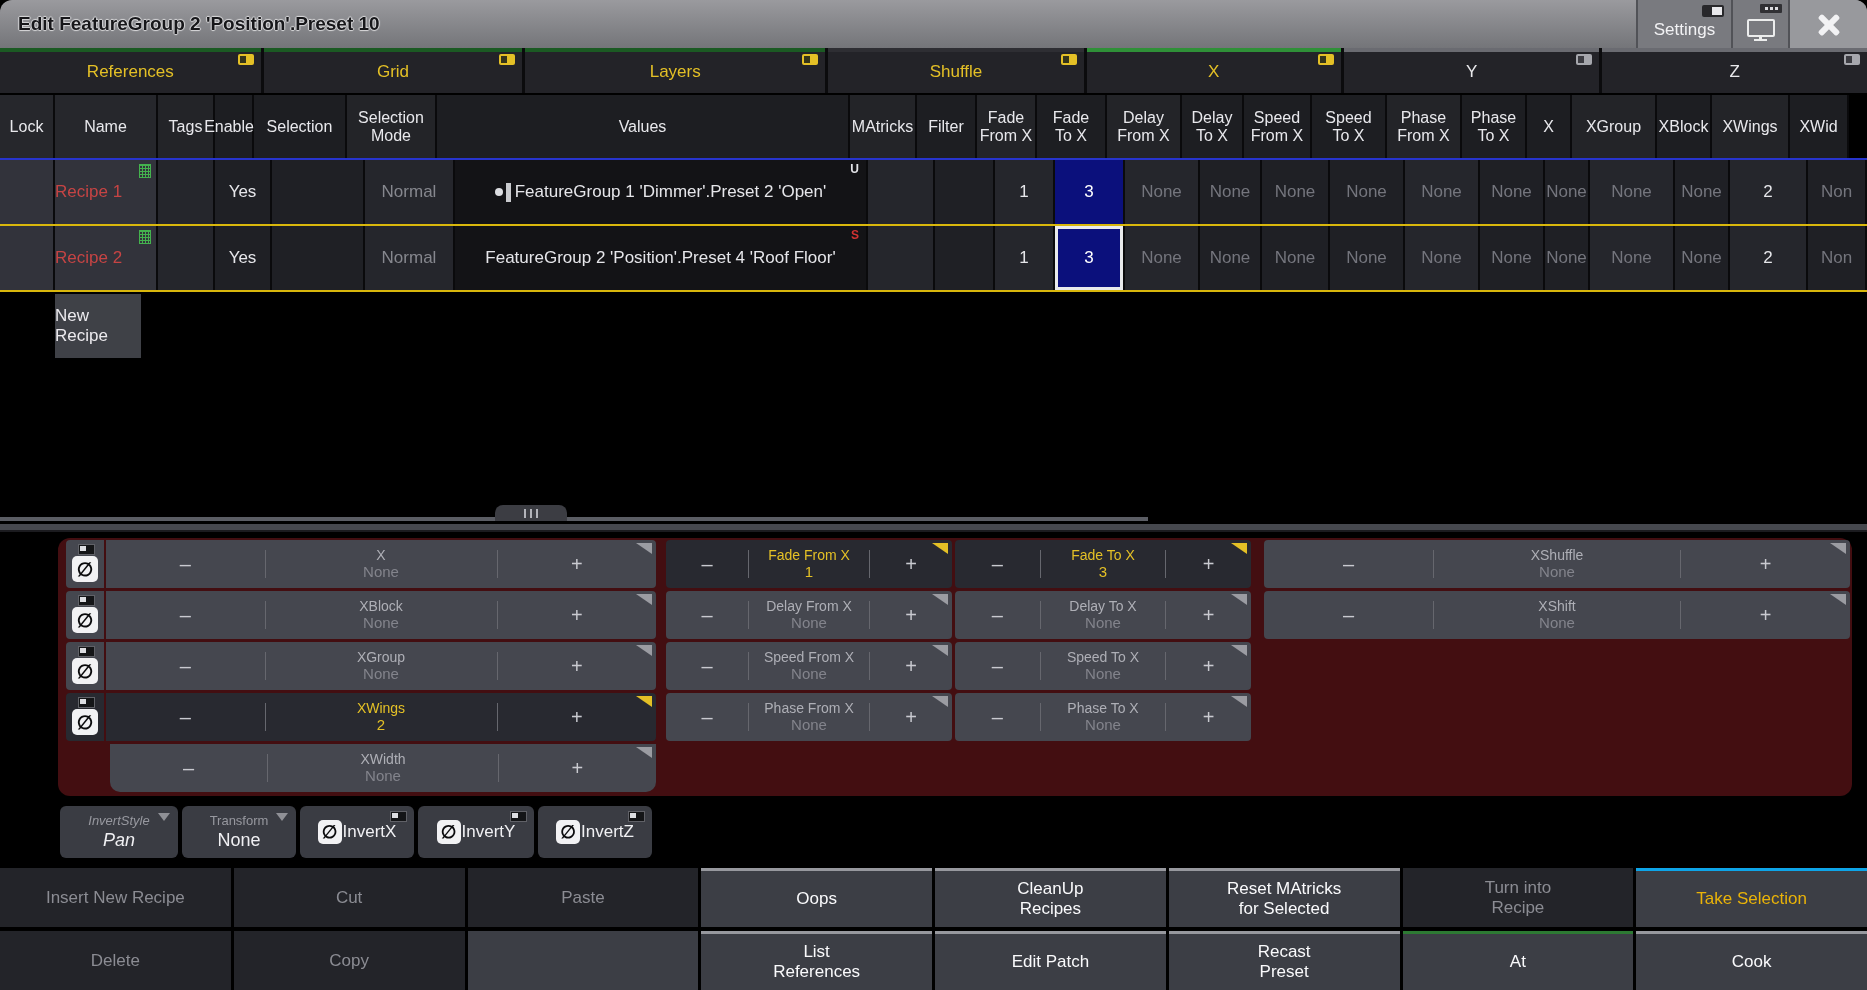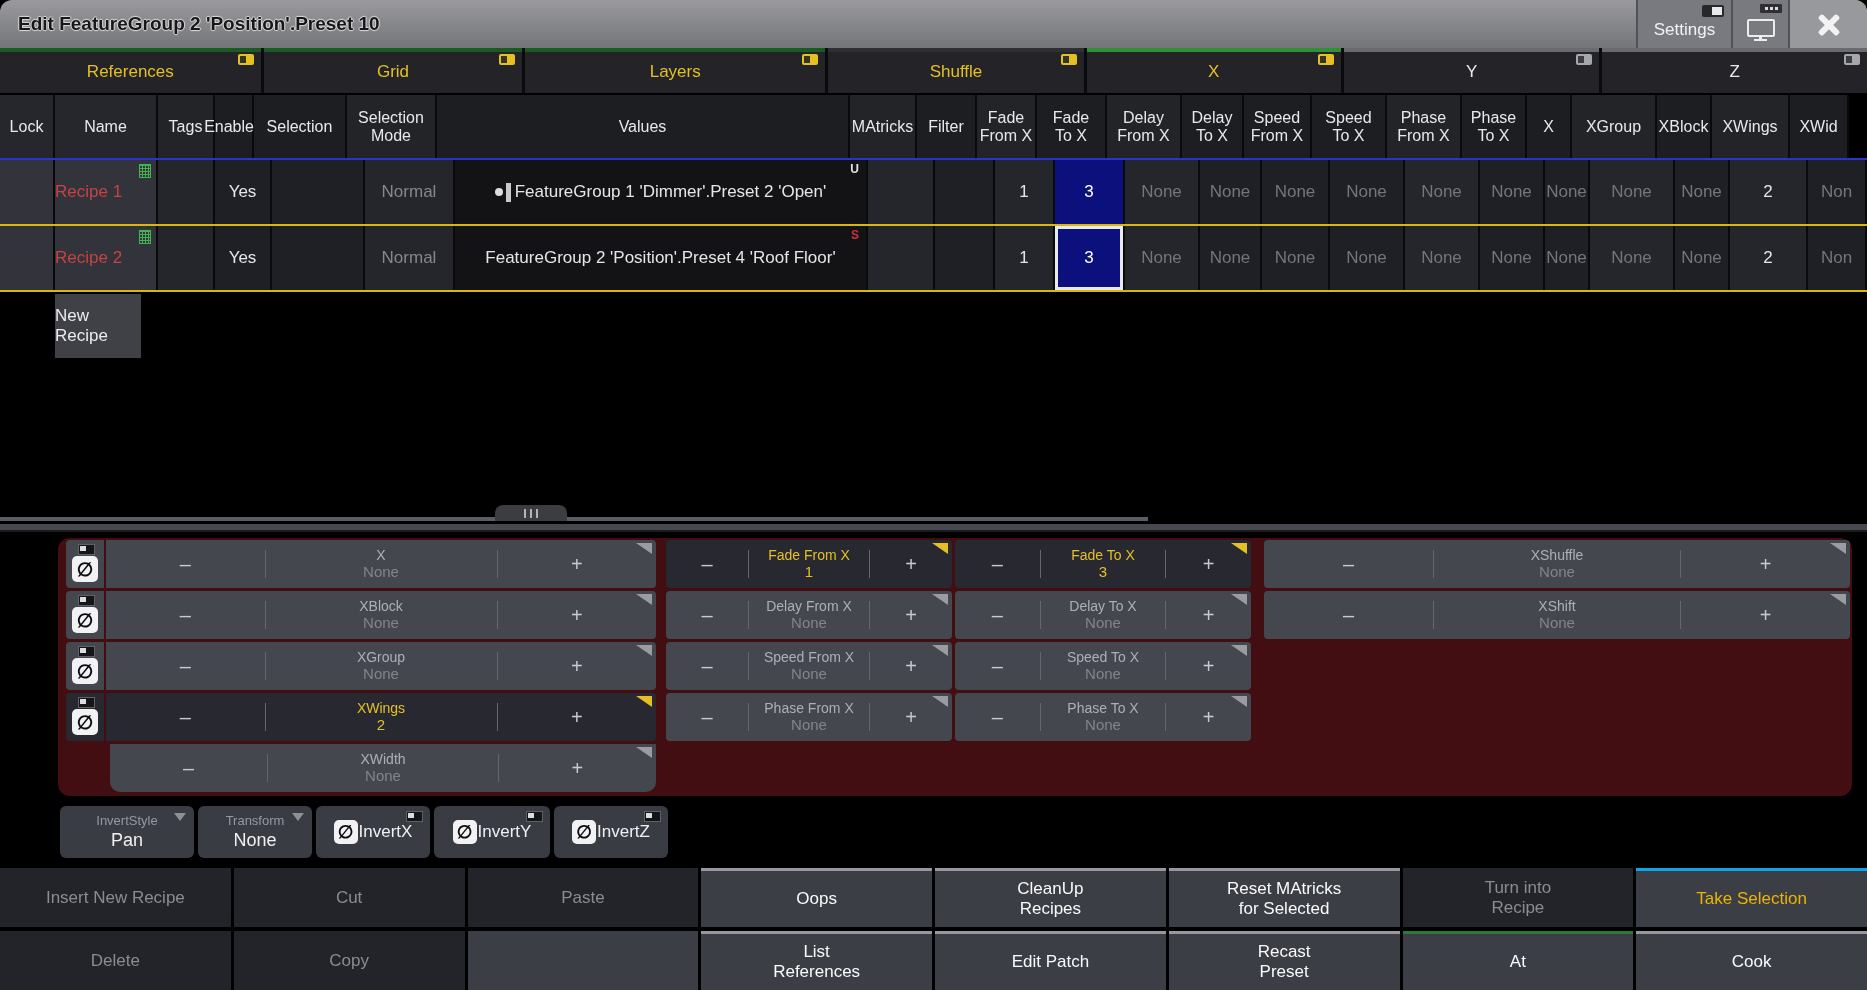--- a/index.html
+++ b/index.html
@@ -538,21 +538,21 @@
             <div class="svalue">None</div>
           </div>
           <div class="vsep"></div>
           <div class="splus">+</div>
           <span class="tri"></span>
         </div>
       </div>
     </div>
 
   <div class="invert-row" id="invertrow">
-      <div class="dd" style="width: 134px;">
+      <div class="dd" style="width: 118px; font-style: italic;">
         <span class="dd-arrow"></span>
         <div class="dd-label">InvertStyle</div>
         <div class="dd-value">Pan</div>
       </div>
       <div class="dd" style="width: 114px;">
         <span class="dd-arrow"></span>
         <div class="dd-label">Transform</div>
         <div class="dd-value">None</div>
       </div>
       <div class="inv-btn" style="width: 114px;">

